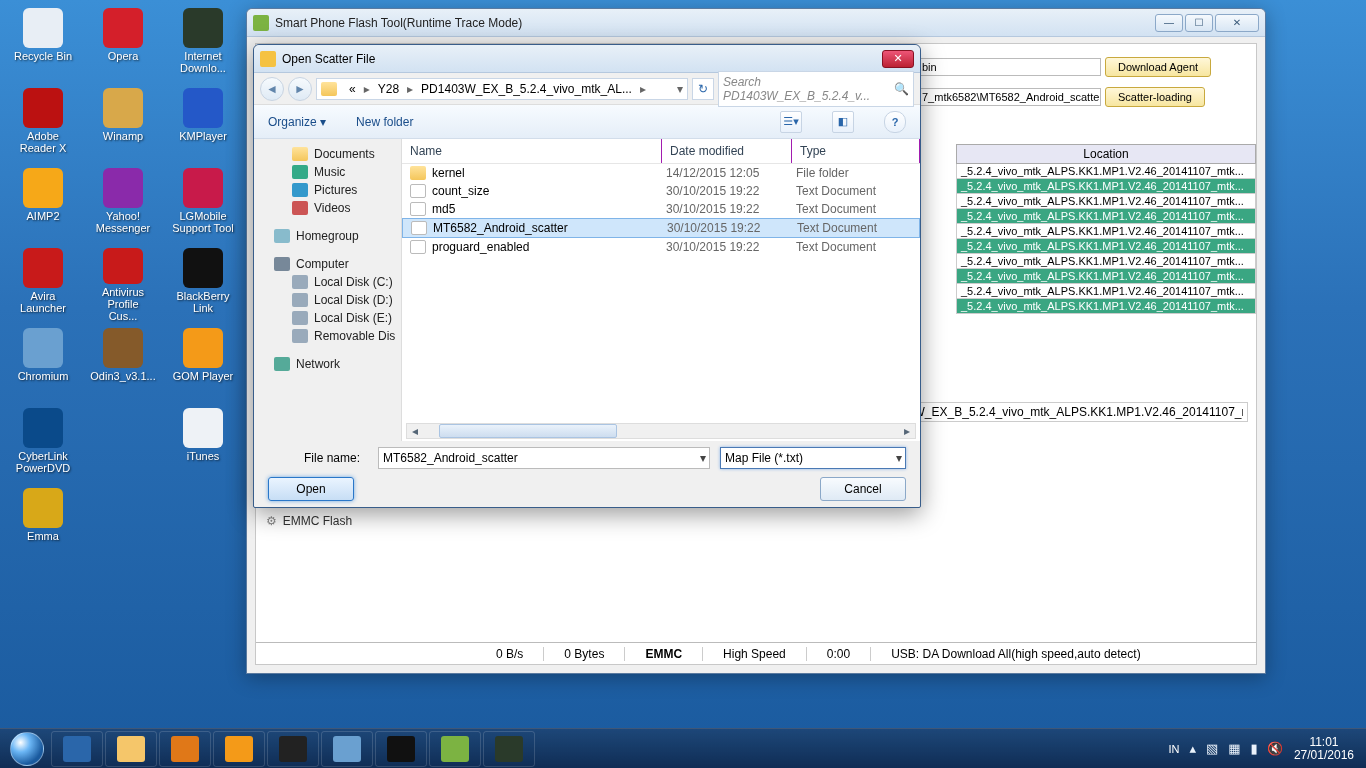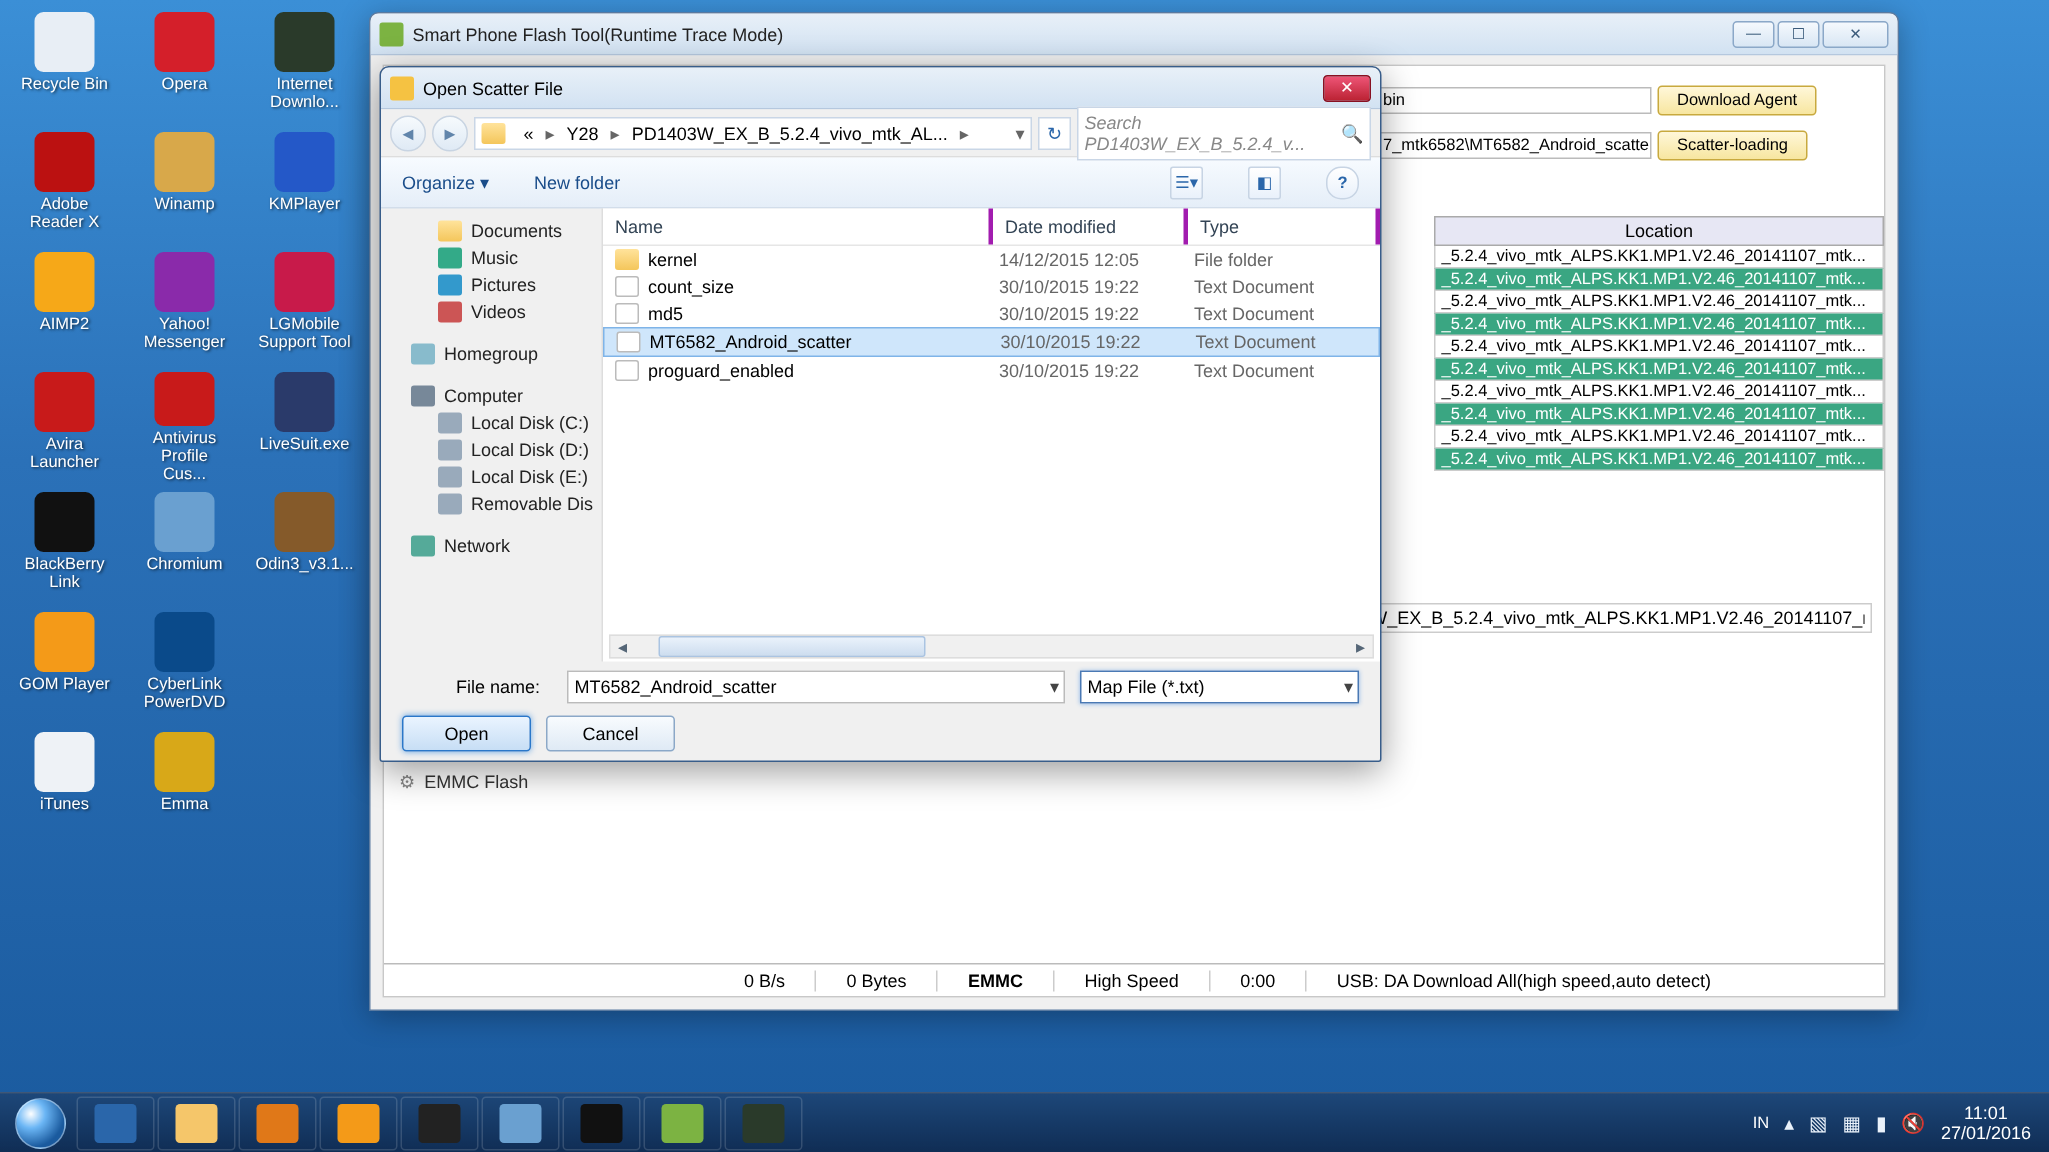--- a/index.html
+++ b/index.html
@@ -79,42 +79,42 @@
 .tree .ic.pic { background:#39c; }
 .tree .ic.vid { background:#c55; }
 .tree .ic.home { background:#8bc; }
 .tree .ic.comp { background:#789; }
 .tree .ic.disk { background:#9ab; }
 .tree .ic.net { background:#5a9; }
 .tree .gap { height:10px; }
 
 .list { flex:1; background:#fff; }
 .lhdr { display:flex; border-bottom:1px solid #e6e6e6; color:#345; font-size:12px; }
-.lhdr .c { padding:5px 8px; border-right:3px solid #a21caf; }
+.lhdr .c { padding:5px 8px; border-right:1px solid #a21caf; }
 .c.n { width:260px; } .c.d { width:130px; } .c.t { flex:1; }
 .lrow { display:flex; padding:2px 8px; align-items:center; cursor:pointer; }
 .lrow.sel { background:#cfe6fb; border:1px solid #7fb4e8; }
 .lrow .ic { width:16px; height:14px; margin-right:6px; border-radius:2px; }
 .lrow .ic.fldr { background:linear-gradient(#ffe39b,#f4c65b); }
 .lrow .ic.txt { background:#fff; border:1px solid #bbb; position:relative; }
 .lrow .val.n { width:234px; } .lrow .val.d { width:130px; color:#666; } .lrow .val.t { color:#666; flex:1; }
 
 .hscroll { position:absolute; left:152px; right:4px; bottom:68px; height:16px; background:#f0f0f0; border:1px solid #ddd; display:flex; align-items:center; }
 .hscroll .tr { height:14px; flex:1; margin:0 16px; position:relative; }
 .hscroll .th { position:absolute; left:0; width:40%; height:14px; background:linear-gradient(#eaf2fb,#cdddef); border:1px solid #aac4e2; border-radius:2px; }
 .hscroll .ar { width:16px; text-align:center; color:#567; }
 
 .dlg-foot { position:absolute; left:0; right:0; bottom:0; height:66px; padding:6px 14px; }
 .fn-row { display:flex; align-items:center; gap:10px; margin-bottom:8px; }
 .fn-row label { width:100px; text-align:right; padding-right:8px; }
 .combo { border:1px solid #bbb; background:#fff; height:22px; display:flex; align-items:center; padding:0 4px; position:relative; }
 .combo .dd { position:absolute; right:3px; color:#444; }
 .combo.fn { flex:1; }
 .combo.ft { width:186px; border:1px solid #4a79b4; box-shadow:0 0 3px #8ab4e6;text-align:center; }
-.btn-row { display:flex; justify-content:flex-start; gap:10px; padding-right:0; }
+.btn-row { display:flex; justify-content:space-between; gap:10px; padding-right:0; }
 .dbtn { width:86px; height:24px; border:1px solid #8ba8c8; background:linear-gradient(#f8fbfe,#dfeaf5); border-radius:3px; cursor:pointer; }
 .dbtn.def { border:1px solid #2a77c9; box-shadow:0 0 4px #6fa9e3; background:linear-gradient(#eaf4ff,#c7def5); }
 
 
 .taskbar { position:absolute; left:0; right:0; bottom:0; height:40px; background:linear-gradient(rgba(30,60,100,.65),rgba(12,30,60,.75)); border-top:1px solid rgba(255,255,255,.2); display:flex; align-items:center; padding:0 4px; }
 .start { width:46px; height:36px; border-radius:20px; display:flex; align-items:center; justify-content:center; cursor:pointer; }
 .orb { width:34px; height:34px; border-radius:50%; background:radial-gradient(circle at 30% 30%,#fff,#6bb6f5 30%,#1a5a9e 70%); border:1px solid rgba(255,255,255,.4); position:relative; }
 .tsk { width:52px; height:36px; margin:0 1px; border:1px solid rgba(255,255,255,.15); border-radius:3px; display:flex; align-items:center; justify-content:center; cursor:pointer; }
 .tsk .ti { width:28px; height:26px; border-radius:3px; }
 .tray { margin-left:auto; display:flex; align-items:center; gap:10px; color:#fff; padding-right:8px; }
@@ -162,24 +162,20 @@
       <div class="ico" style="background:#c81a4a"></div>
       <div class="txt">LGMobile Support Tool</div>
     </div>
     <div class="dicon">
       <div class="ico" style="background:#c81a1a"></div>
       <div class="txt">Avira Launcher</div>
     </div>
     <div class="dicon">
       <div class="ico" style="background:#c81a1a"></div>
       <div class="txt">Antivirus Profile Cus...</div>
-    </div>
-    <div class="dicon">
-      <div class="ico" style="background:#2a3a6a"></div>
-      <div class="txt">LiveSuit.exe</div>
     </div>
     <div class="dicon">
       <div class="ico" style="background:#111"></div>
       <div class="txt">BlackBerry Link</div>
     </div>
     <div class="dicon">
       <div class="ico" style="background:#6aa0d0"></div>
       <div class="txt">Chromium</div>
     </div>
     <div class="dicon">

